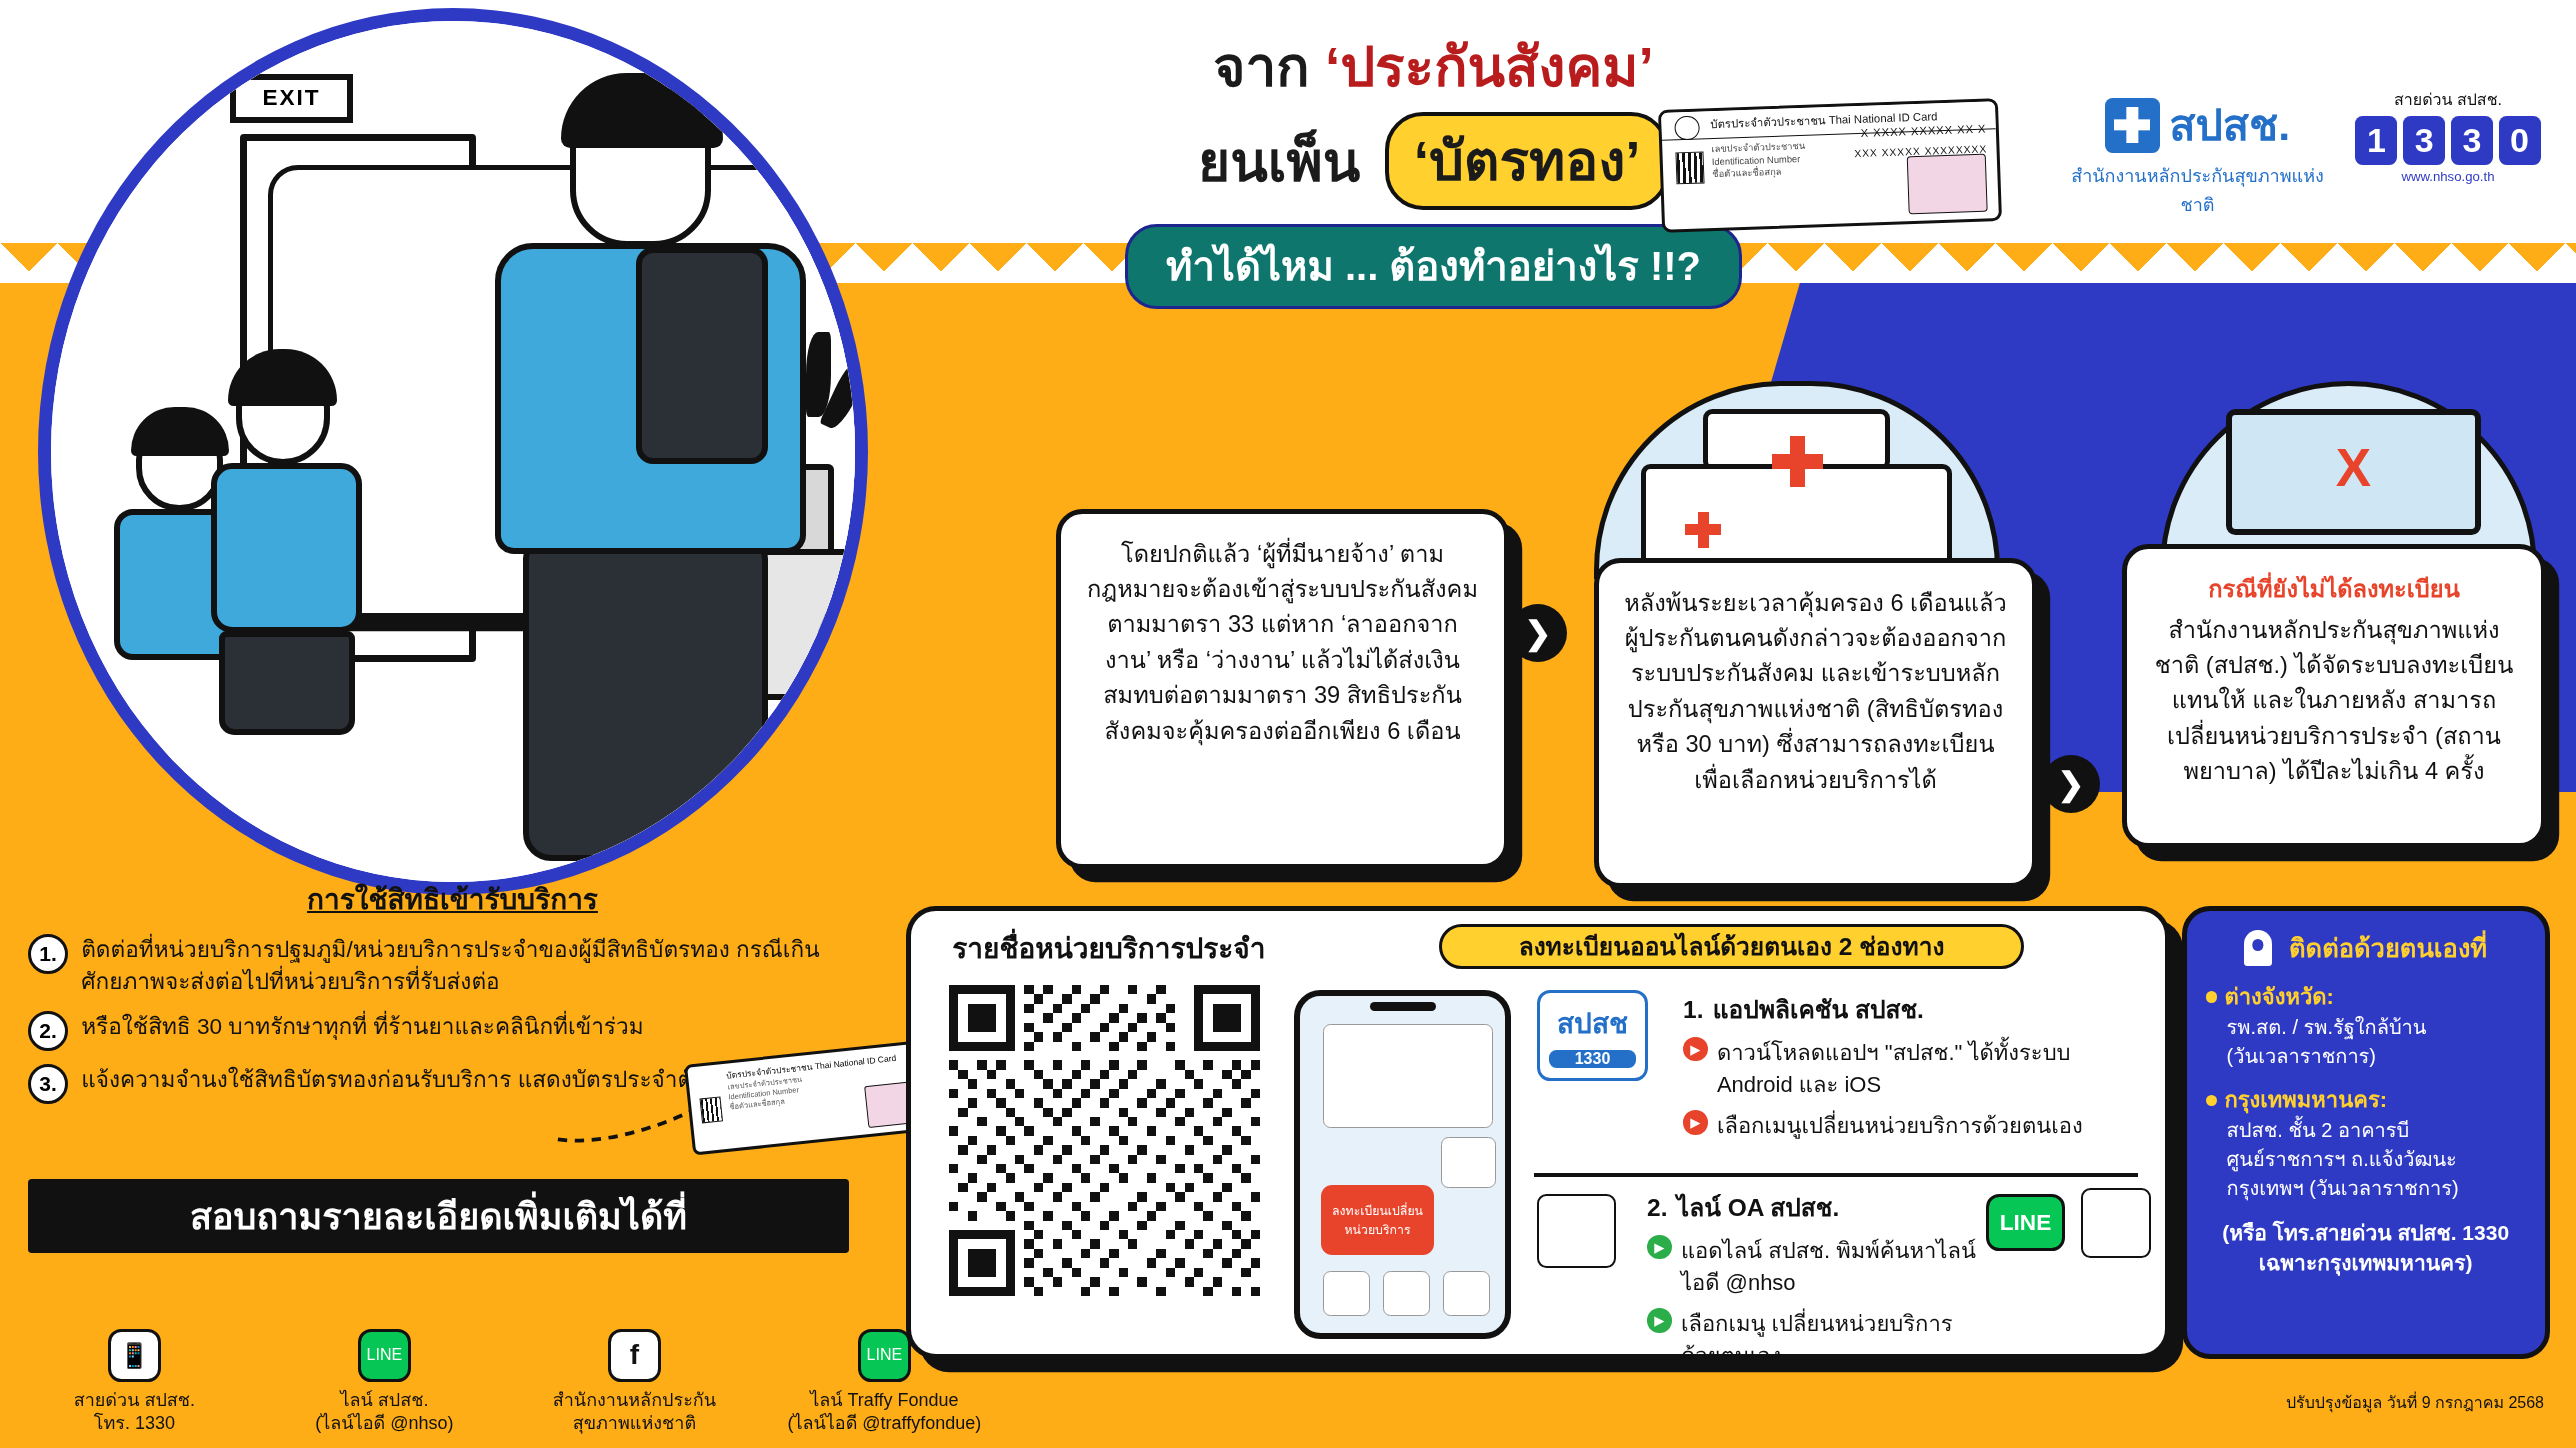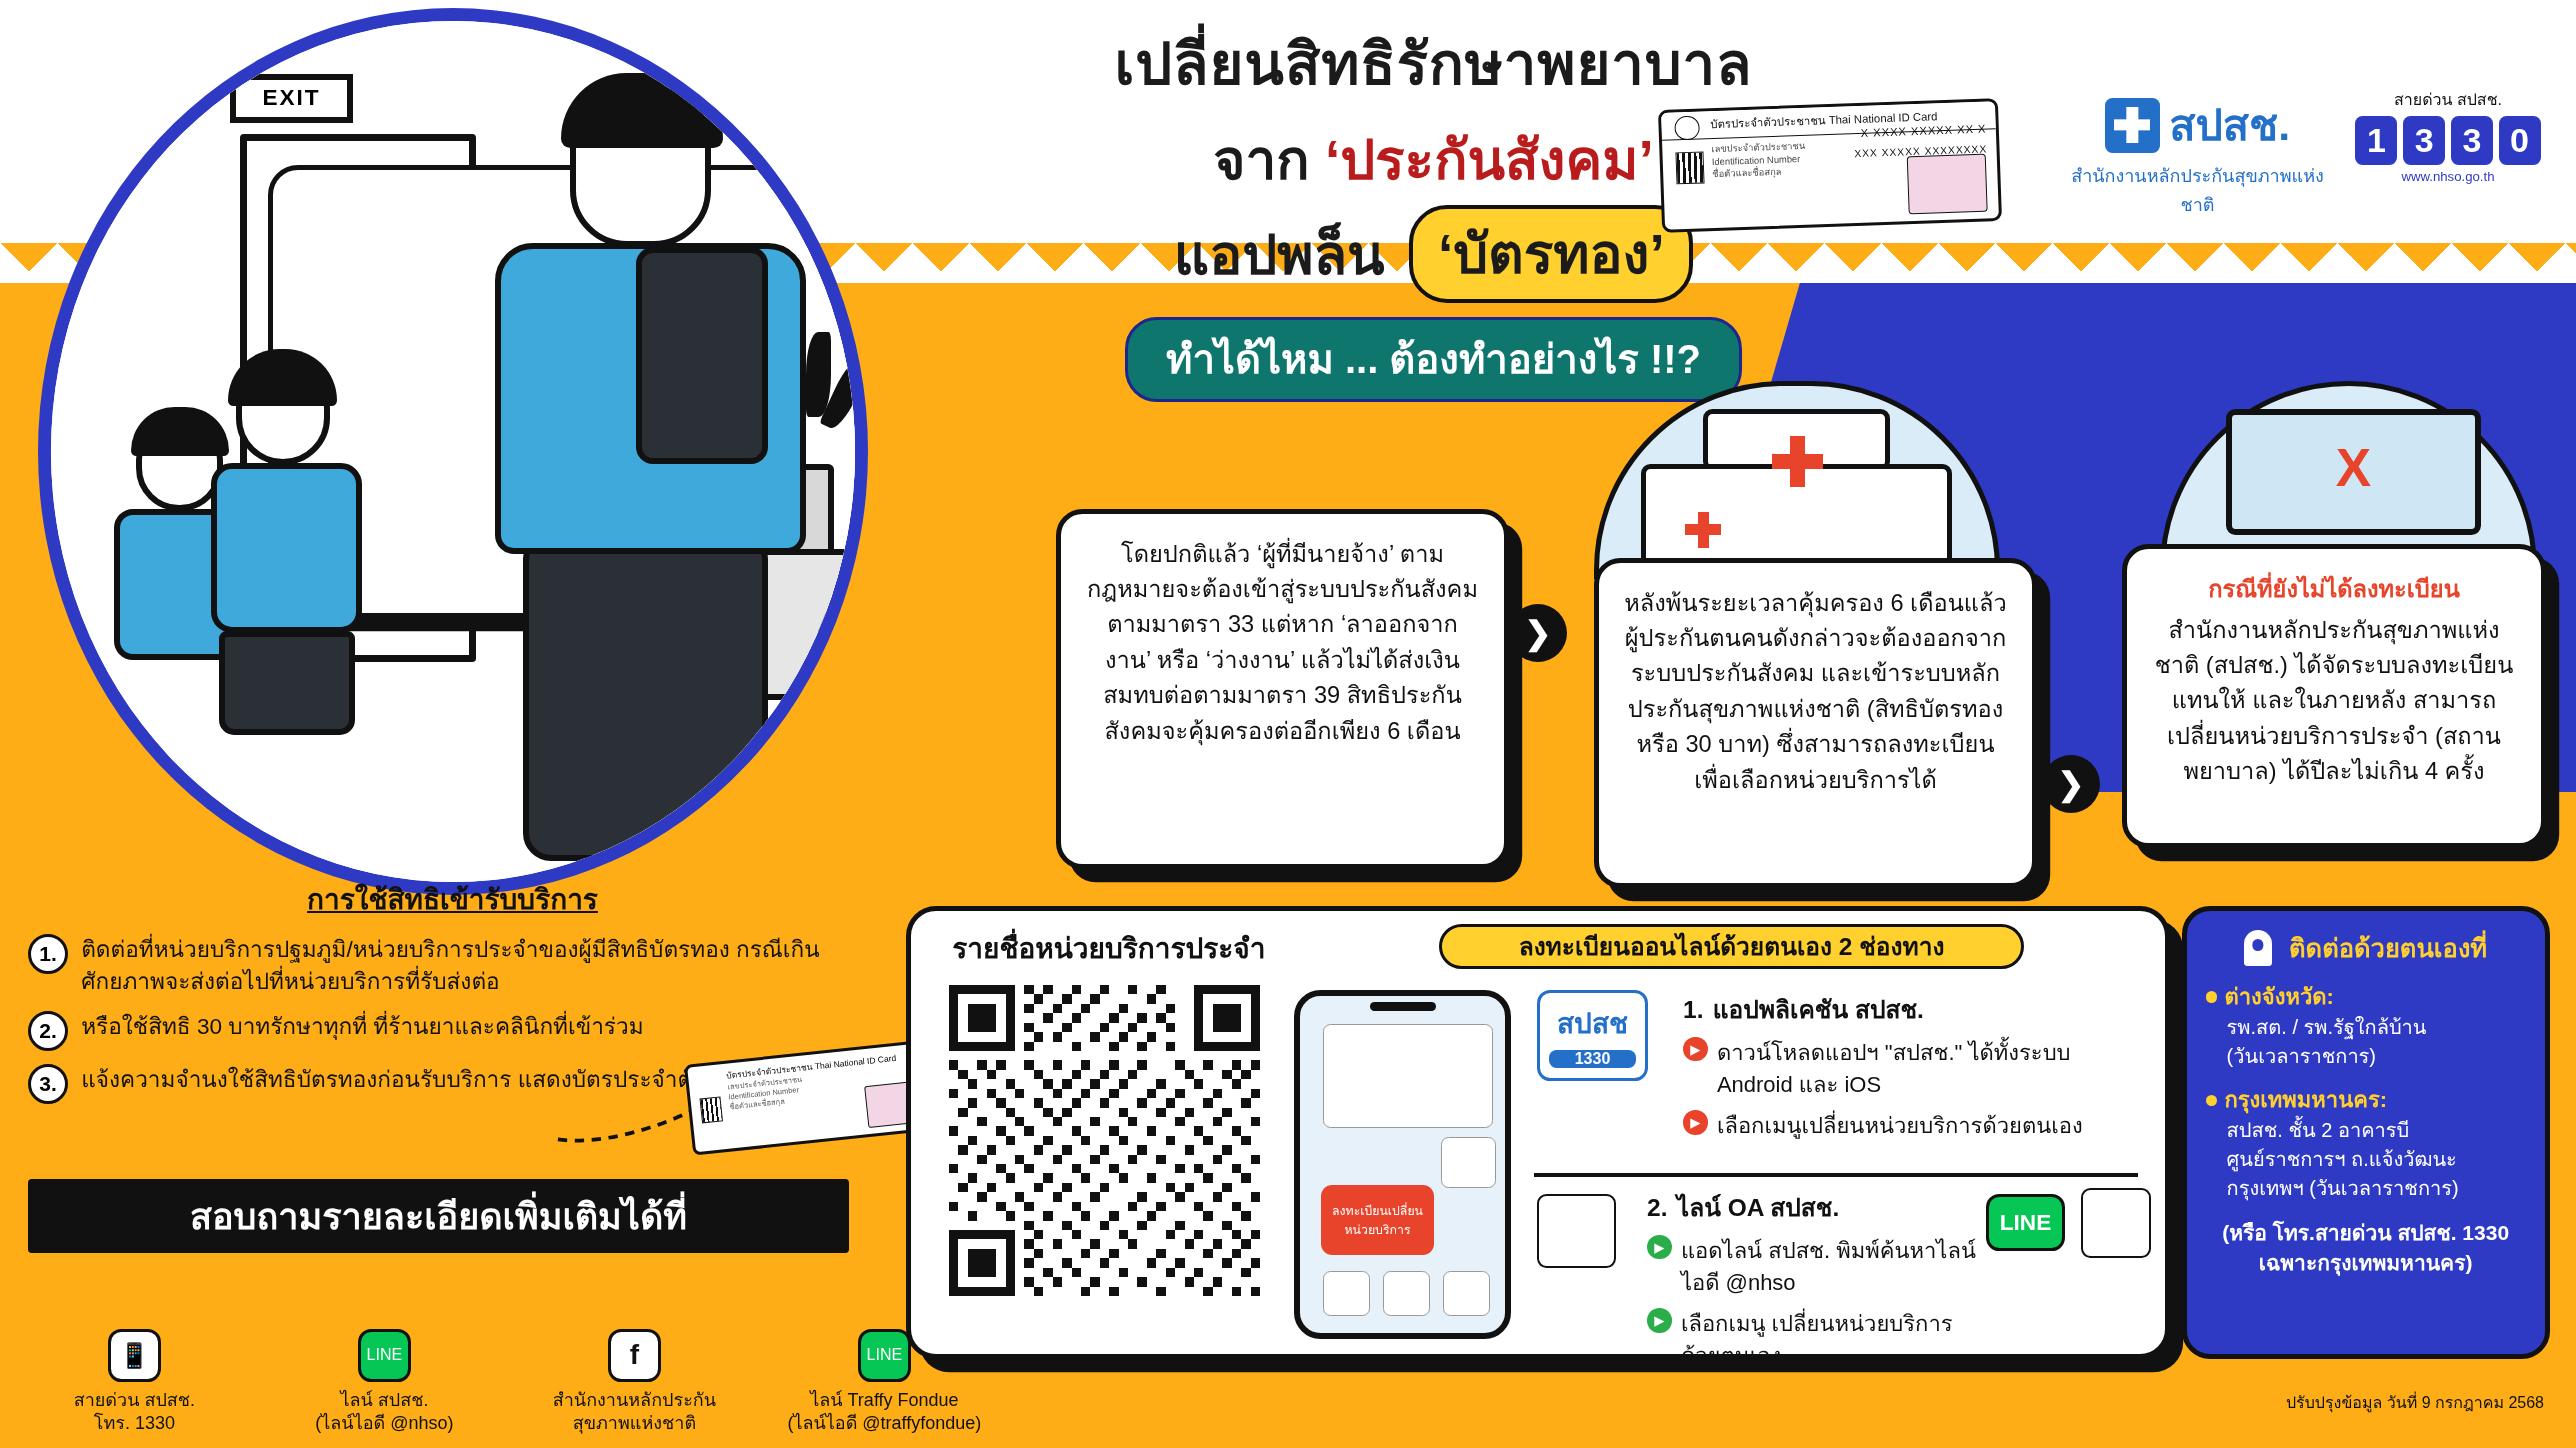--- a/index.html
+++ b/index.html
@@ -235,27 +235,26 @@
 <body>
 
 <div class="stage">
 
   <div class="bg-white"></div>
   <div class="bg-orange"></div>
   <div class="zigzag"></div>
   <div class="bg-blue-right"></div>
 
   <div class="title-block">
-    <div class="t-line1">เปลี่ยนสิทธิรักษาพยาบาล</div>
     <div class="t-line2">
       <span>จาก</span>
       <span class="hl">‘ประกันสังคม’</span>
     </div>
     <div class="t-line3">
-      <span>แอปพล็น</span>
+      <span>ยนเพ็น</span>
       <span class="pill-gold">‘บัตรทอง’</span>
     </div>
     <div class="t-line4">ทำได้ไหม ... ต้องทำอย่างไร !!?</div>
   </div>
 
   <div class="idcard">
     <div class="strip"></div>
     <div class="emblem"></div>
     <div class="ttl">บัตรประจำตัวประชาชน Thai National ID Card</div>
     <div class="sub" style="white-space:pre-line">เลขประจำตัวประชาชน

